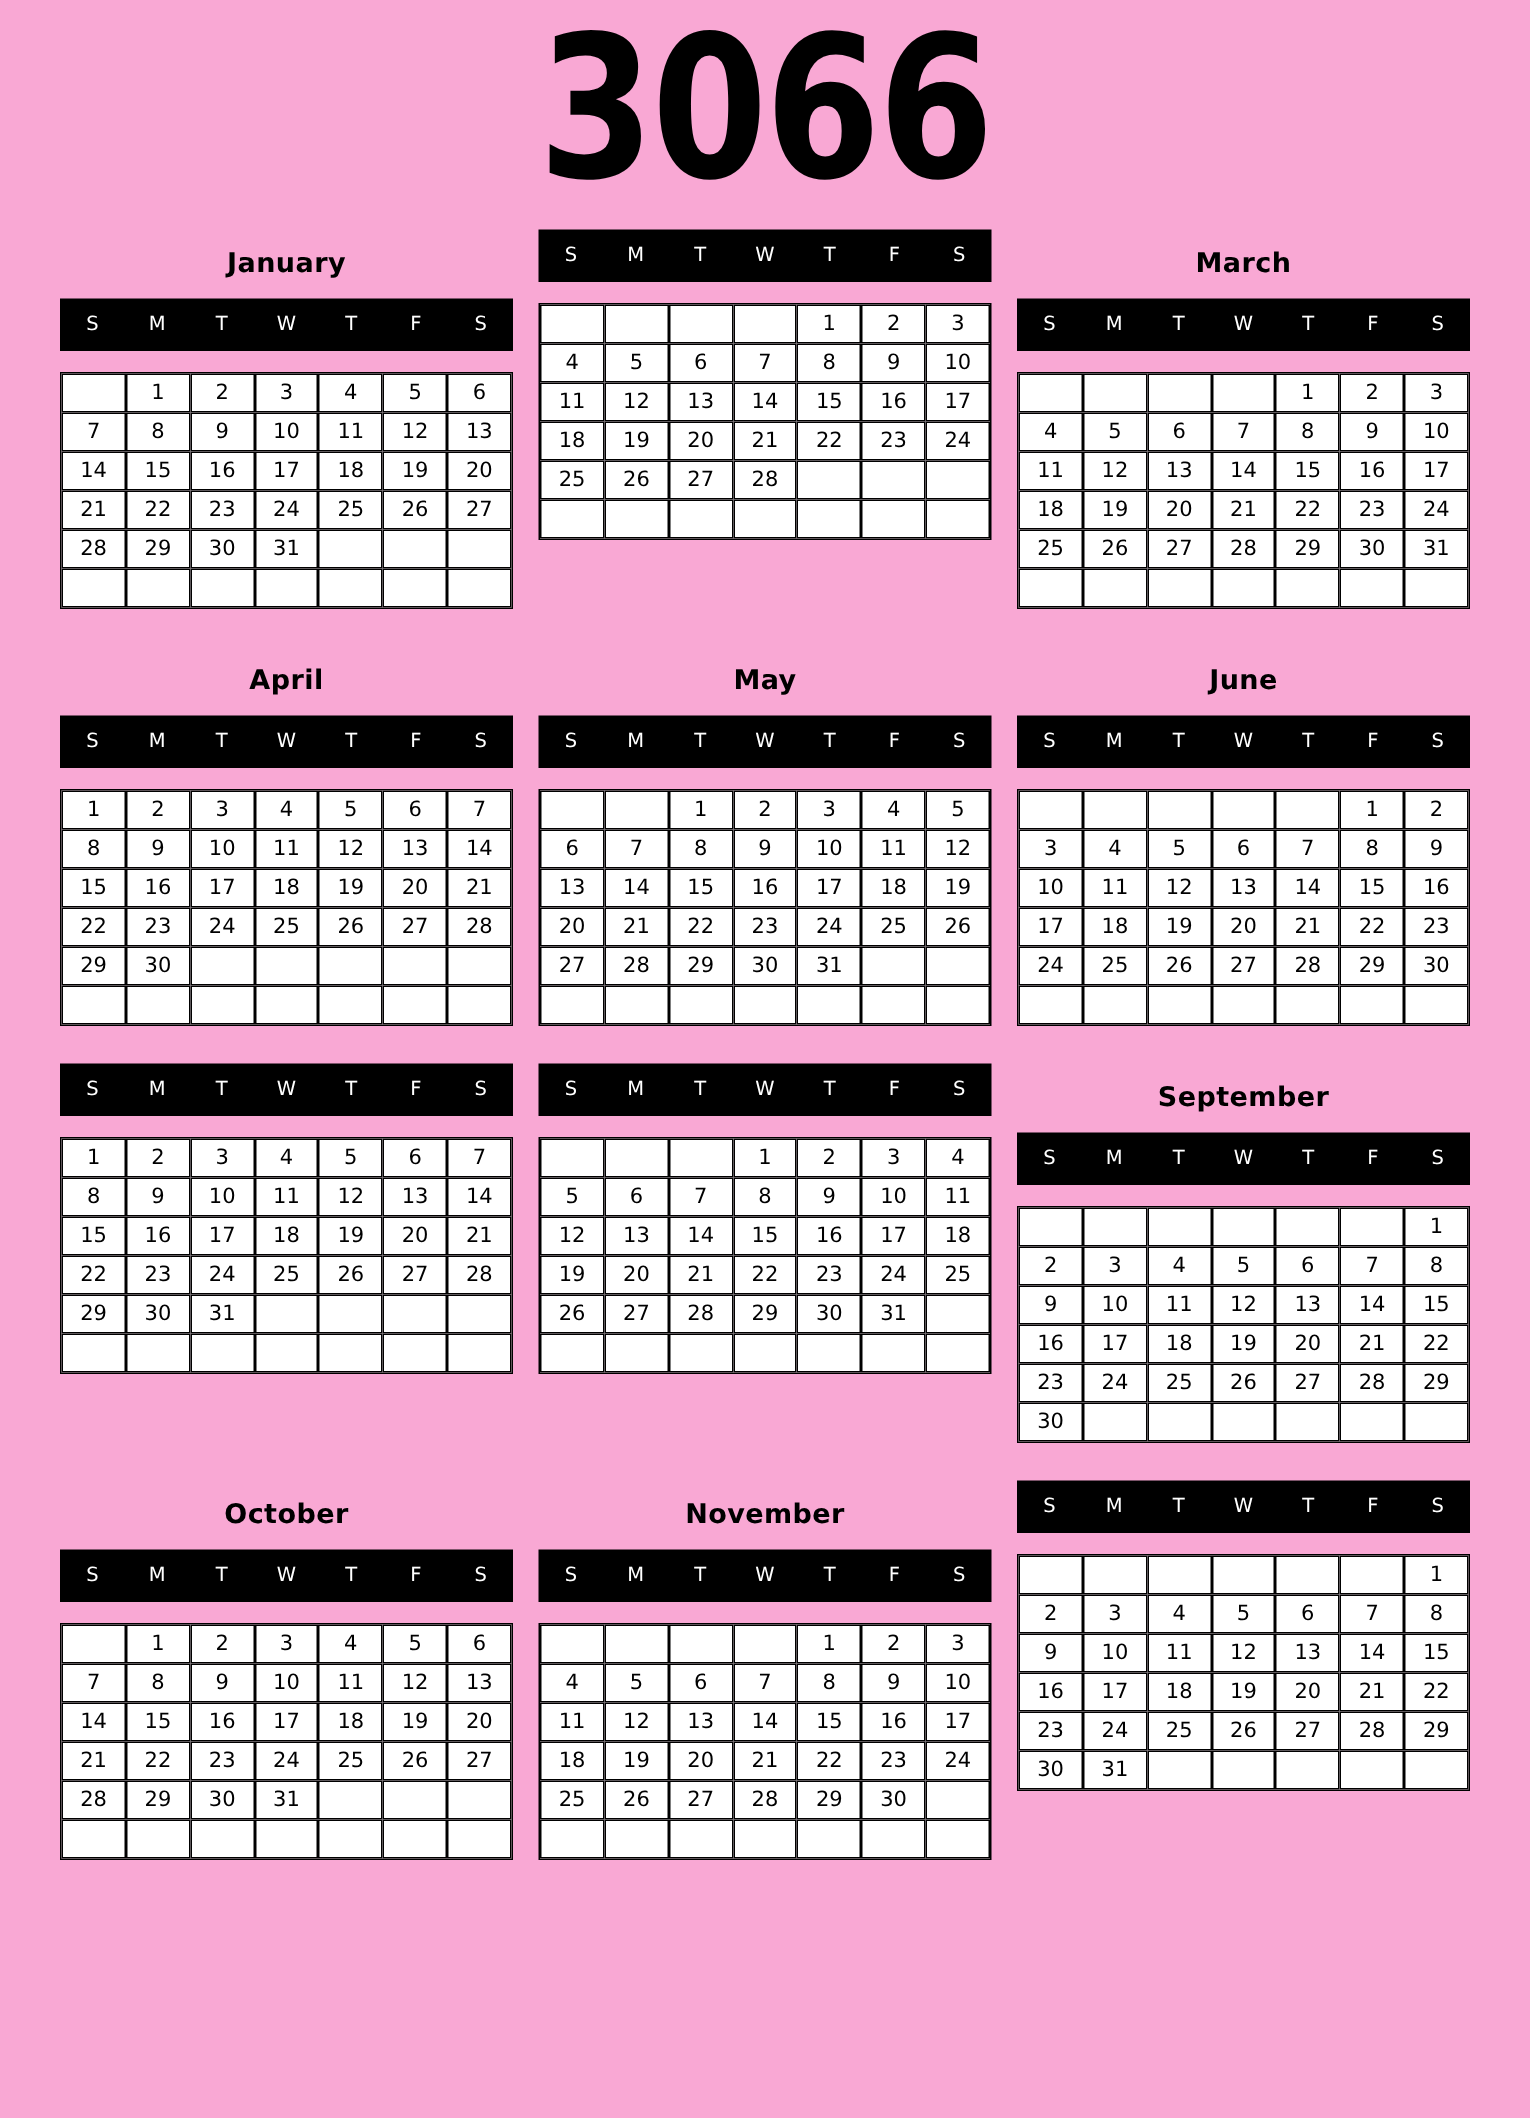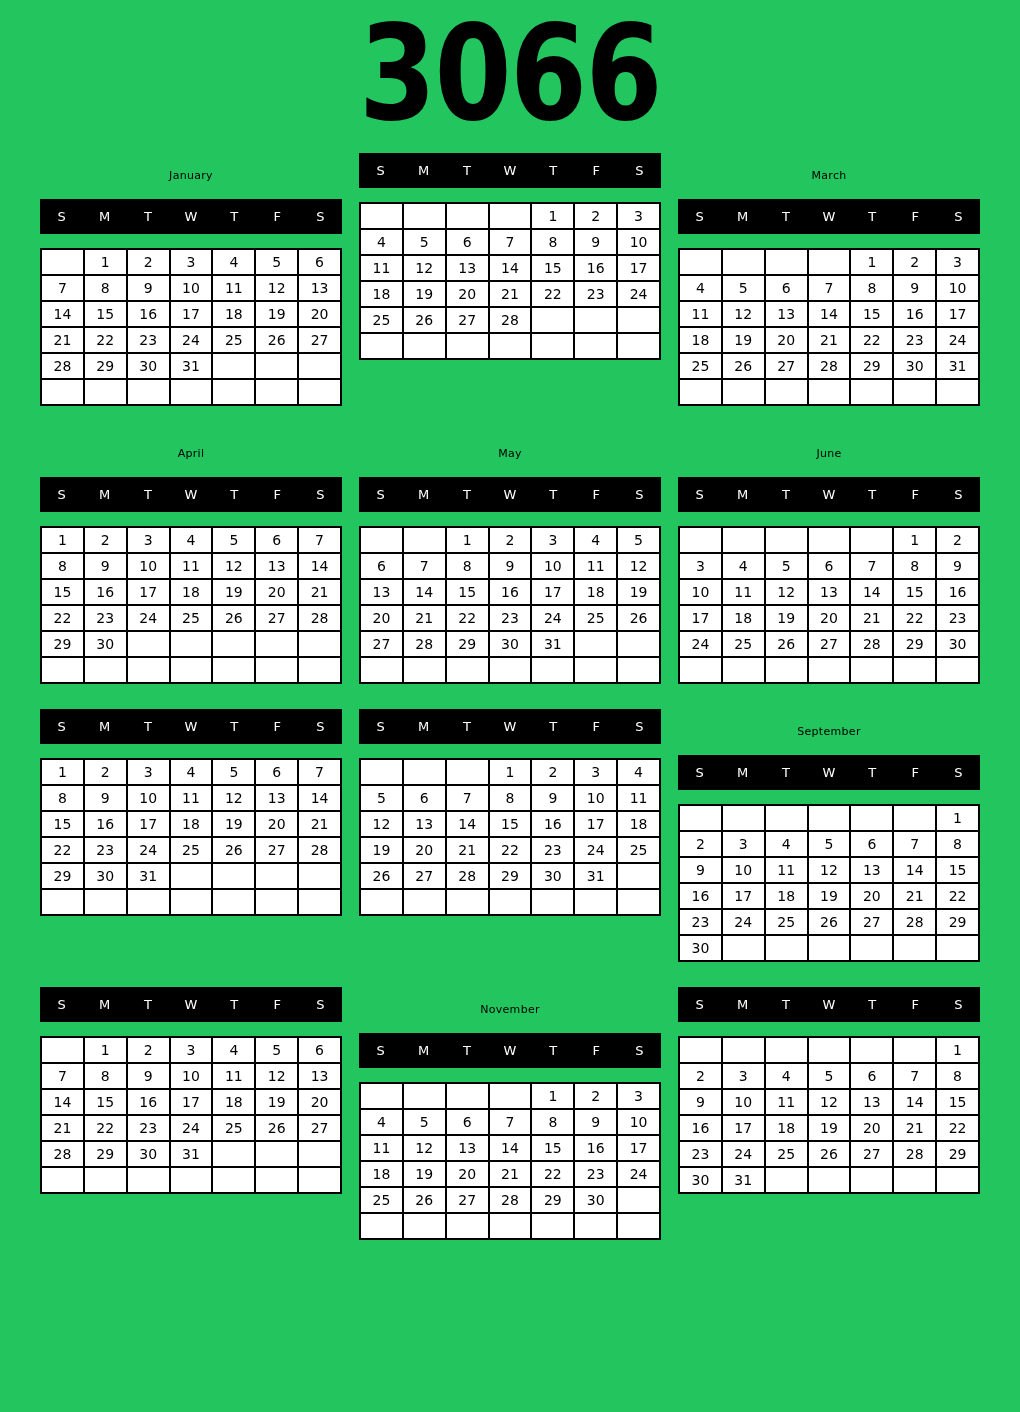--- a/index.html
+++ b/index.html
@@ -1,19 +1,19 @@
 <!DOCTYPE html>
 <html><head>
 <meta charset="utf-8">
 <style>
   html, body { margin: 0; padding: 0; background: #ffffff; }
   .page {
     width: 1020px;
     height: 1412px;
-    background: #22c55e;
+    background: #f9a8d4;
     color: #000000;
     font-family: "DejaVu Sans", "Liberation Sans", sans-serif;
     overflow: hidden;
     position: relative;
   }
   .year-title {
     margin: 6px 0 0 0;
     text-align: center;
     font-size: 132px;
     line-height: 1.02;
@@ -26,22 +26,22 @@
   .months {
     display: grid;
     grid-template-columns: repeat(3, 302px);
     column-gap: 17px;
     padding: 0 40px;
     margin-top: 12px;
   }
   .month { height: 278px; }
   .month-name {
     text-align: center;
-    font-weight: normal;
-    font-size: 11px;
+    font-weight: bold;
+    font-size: 18px;
     letter-spacing: 0.3px;
     margin: 12px 0 12px 0;
     line-height: 22px;
   }
   .weekday-row {
     display: grid;
     grid-template-columns: repeat(7, 1fr);
     background: #000000;
     color: #ffffff;
     height: 35px;
@@ -566,20 +566,21 @@
           <div class="date-cell">30</div>
           <div class="date-cell"></div>
           <div class="date-cell"></div>
           <div class="date-cell"></div>
           <div class="date-cell"></div>
           <div class="date-cell"></div>
           <div class="date-cell"></div>
         </div>
       </div>
       <div class="month">
+        <div class="month-name">October</div>
         <div class="weekday-row">
           <div>S</div>
           <div>M</div>
           <div>T</div>
           <div>W</div>
           <div>T</div>
           <div>F</div>
           <div>S</div>
         </div>
         <div class="date-grid">

